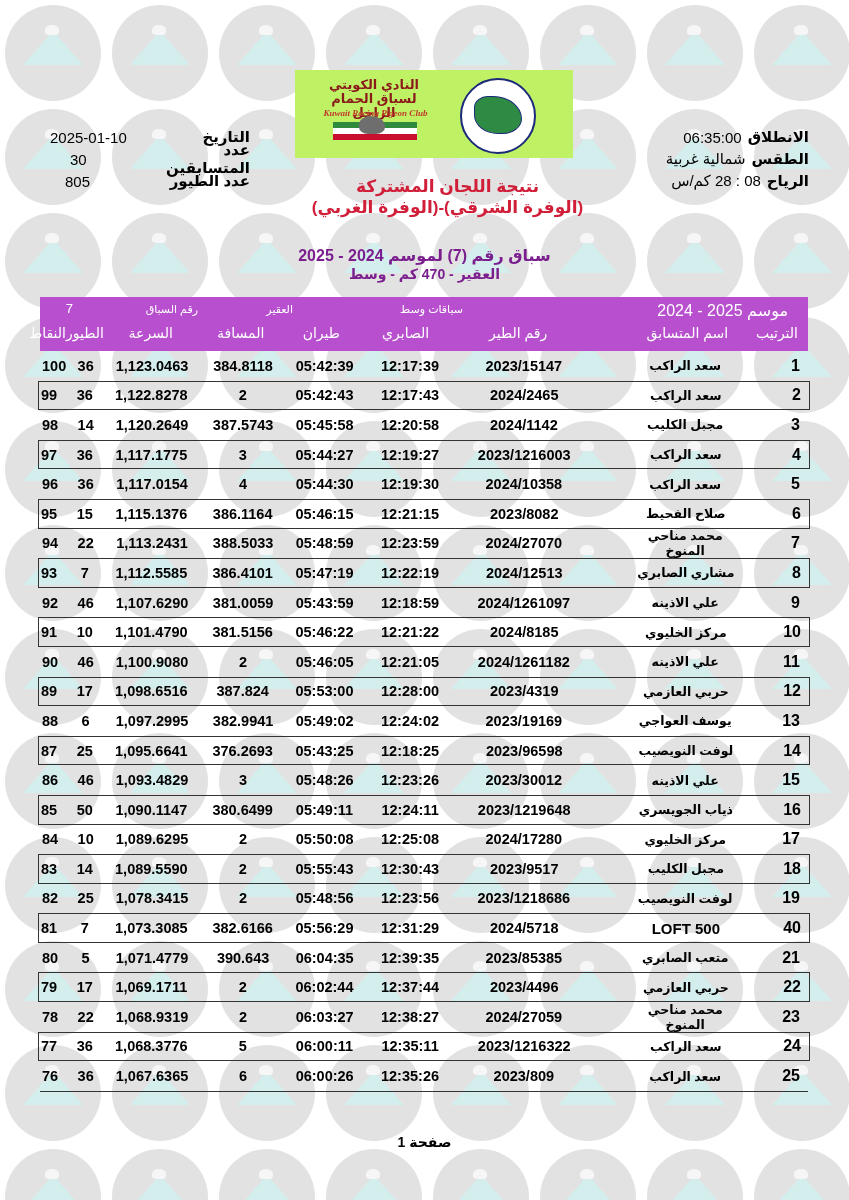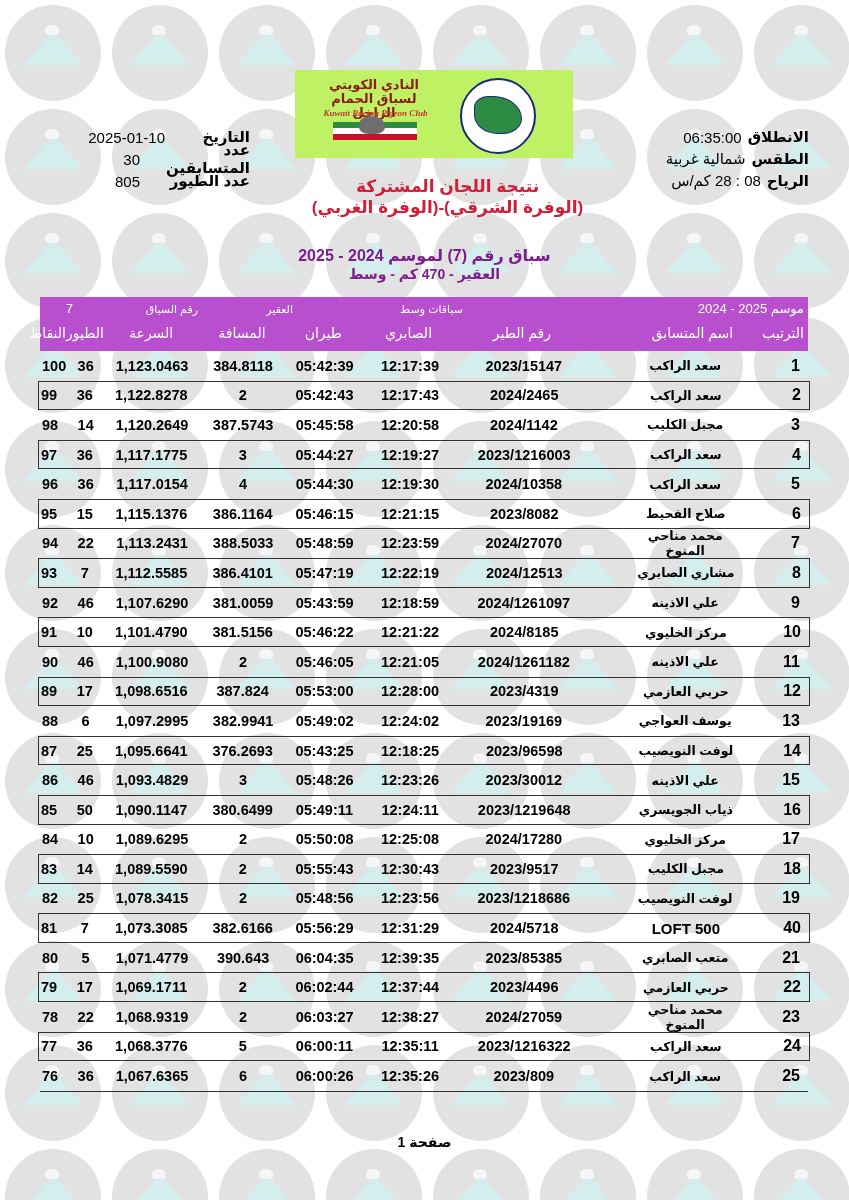--- a/index.html
+++ b/index.html
@@ -39,46 +39,46 @@
   .club-en { position: absolute; left: 10px; top: 32px; width: 125px; font-size: 9px; font-weight: bold;
     color: #c0392b; font-family: "Liberation Serif", serif; font-style: italic; text-align: center; }
   .flag { position: absolute; left: 30px; top: 46px; width: 84px; height: 26px; }
   .flag div { height: 6px; }
   .bird { position: absolute; left: 56px; top: 40px; width: 26px; height: 18px; background: #6e6e6e;
     border-radius: 50% 60% 40% 40%; }
 
   .info-left { position: absolute; top: 126px; left: 40px; width: 210px; direction: rtl; font-size: 15px; }
   .info-left .row { display: flex; height: 22px; align-items: center; }
   .info-left .lbl { width: 85px; text-align: right; font-weight: bold; }
-  .info-left .val { flex: 1; text-align: right; padding-left: 10px; }
+  .info-left .val { flex: 1; text-align: left; padding-left: 10px; }
   .info-left .row.r1 .val { padding-left: 10px; }
   .info-left .row.r2 .val { padding-left: 55px; }
   .info-left .row.r3 .val { padding-left: 50px; }
 
   .info-right { position: absolute; top: 126px; right: 40px; width: 200px; direction: rtl; font-size: 15px; }
   .info-right .row { display: flex; height: 22px; align-items: center; gap: 6px; }
   .info-right .lbl { font-weight: bold; }
 
   .title-main { position: absolute; top: 176px; left: 0; width: 849px; text-align: center; direction: rtl;
     color: #d11f3a; font-weight: bold; font-size: 17px; line-height: 21px; padding-left: 23px; }
   .title-sub { position: absolute; top: 246px; left: 0; width: 849px; text-align: center; direction: rtl;
     color: #7b1f8f; font-weight: bold; font-size: 16px; line-height: 19px; }
 
   .table-wrap { position: absolute; top: 297px; left: 40px; width: 768px; }
   .thead { background: #b84fcf; color: #fff; direction: rtl; height: 54px; position: relative; }
   .thead .top { position: absolute; top: 4px; left: 0; right: 0; height: 18px; font-size: 11px; }
   .thead .top span { position: absolute; top: 2px; }
-  .thead .season { right: 4px; font-size: 13px; top: 0 !important; }
+  .thead .season { right: 20px; font-size: 16px; top: 0 !important; }
   .thead .cat { right: 345px; }
   .thead .loc { right: 515px; }
   .thead .racenum-lbl { right: 610px; }
   .thead .racenum { right: 735px; font-size: 13px; top: 0 !important; }
   .thead .cols { position: absolute; top: 28px; left: 0; right: 0; display: flex; font-size: 14px; }
   .col { text-align: center; }
-  .c-rank { width: 48px; text-align: right; padding-right: 4px; }
+  .c-rank { width: 48px; text-align: right; padding-right: 10px; }
   .c-name { width: 140px; margin-left: 38px; }
   .c-ring { width: 140px; }
   .c-arr { width: 100px; }
   .c-fly { width: 80px; }
   .c-dist { width: 92px; }
   .c-speed { width: 100px; }
   .c-birds { width: 40px; }
   .c-pts { width: 26px; text-align: left; }
   .tbody { direction: rtl; }
   .trow { display: flex; height: 29.6px; align-items: center; font-size: 14.5px; font-weight: bold;

